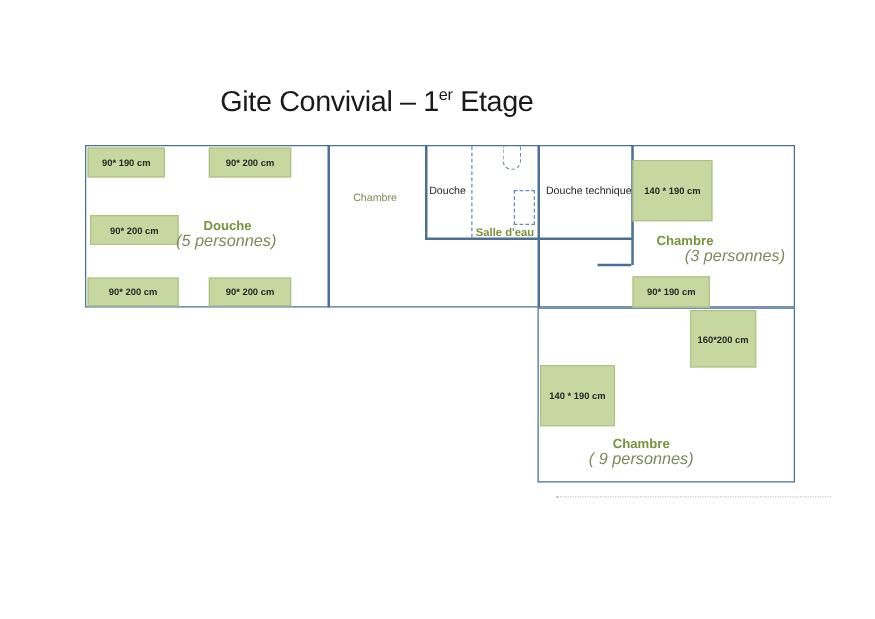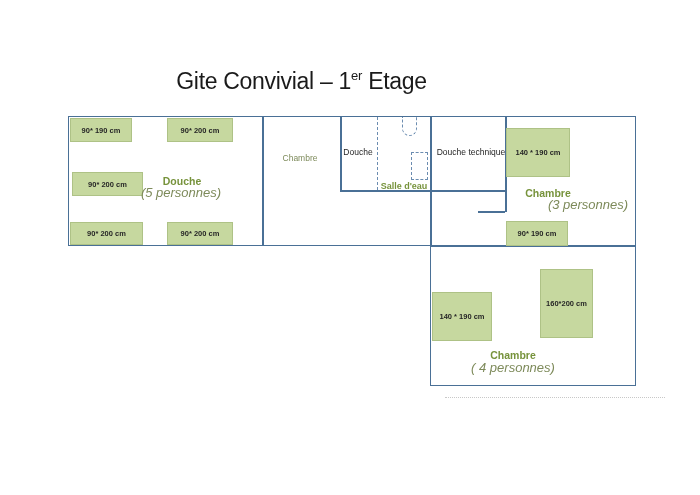--- a/index.html
+++ b/index.html
@@ -74,36 +74,36 @@
     <div class="sink"></div>
 
     <div id="beds-layer">
         <div class="bed" style="left: 70px; top: 118px; width: 62px; height: 24px;">90* 190 cm</div>
         <div class="bed" style="left: 167px; top: 118px; width: 66px; height: 24px;">90* 200 cm</div>
         <div class="bed" style="left: 72px; top: 172px; width: 71px; height: 24px;">90* 200 cm</div>
         <div class="bed" style="left: 70px; top: 222px; width: 73px; height: 23px;">90* 200 cm</div>
         <div class="bed" style="left: 167px; top: 222px; width: 66px; height: 23px;">90* 200 cm</div>
         <div class="bed" style="left: 506px; top: 128px; width: 64px; height: 49px;">140 * 190 cm</div>
         <div class="bed" style="left: 506px; top: 221px; width: 62px; height: 25px;">90* 190 cm</div>
-        <div class="bed" style="left: 540px; top: 248px; width: 53px; height: 69px; margin-top: 21px;">160*200 cm</div>
+        <div class="bed" style="left: 552px; top: 248px; width: 53px; height: 46px;">160*200 cm</div>
         <div class="bed" style="left: 432px; top: 292px; width: 60px; height: 49px;">140 * 190 cm</div>
       </div>
 
     <div class="lbl room-name" style="left:182px;top:181px;">Douche</div>
     <div class="lbl room-cap" style="left:181px;top:192px;">(5 personnes)</div>
 
     <div class="lbl olive" style="left:300px;top:158px;">Chambre</div>
 
     <div class="lbl small-room" style="left:358px;top:152px;">Douche</div>
 
     <div class="lbl olive-bold" style="left:404px;top:186px;">Salle d'eau</div>
 
     <div class="lbl small-room" style="left:471px;top:152px;">Douche technique</div>
 
     <div class="lbl room-name" style="left:548px;top:193px;">Chambre</div>
     <div class="lbl room-cap" style="left:552px;top:204px;margin-left:36px;">(3 personnes)</div>
 
     <div class="lbl room-name" style="left:513px;top:355px;">Chambre</div>
-    <div class="lbl room-cap" style="left:513px;top:367px;">( 4 personnes)</div>
+    <div class="lbl room-cap" style="left:513px;top:367px;">( 9 personnes)</div>
 
     <div class="faint-line"></div>
   </div>
 </div>
 
 </body></html>

